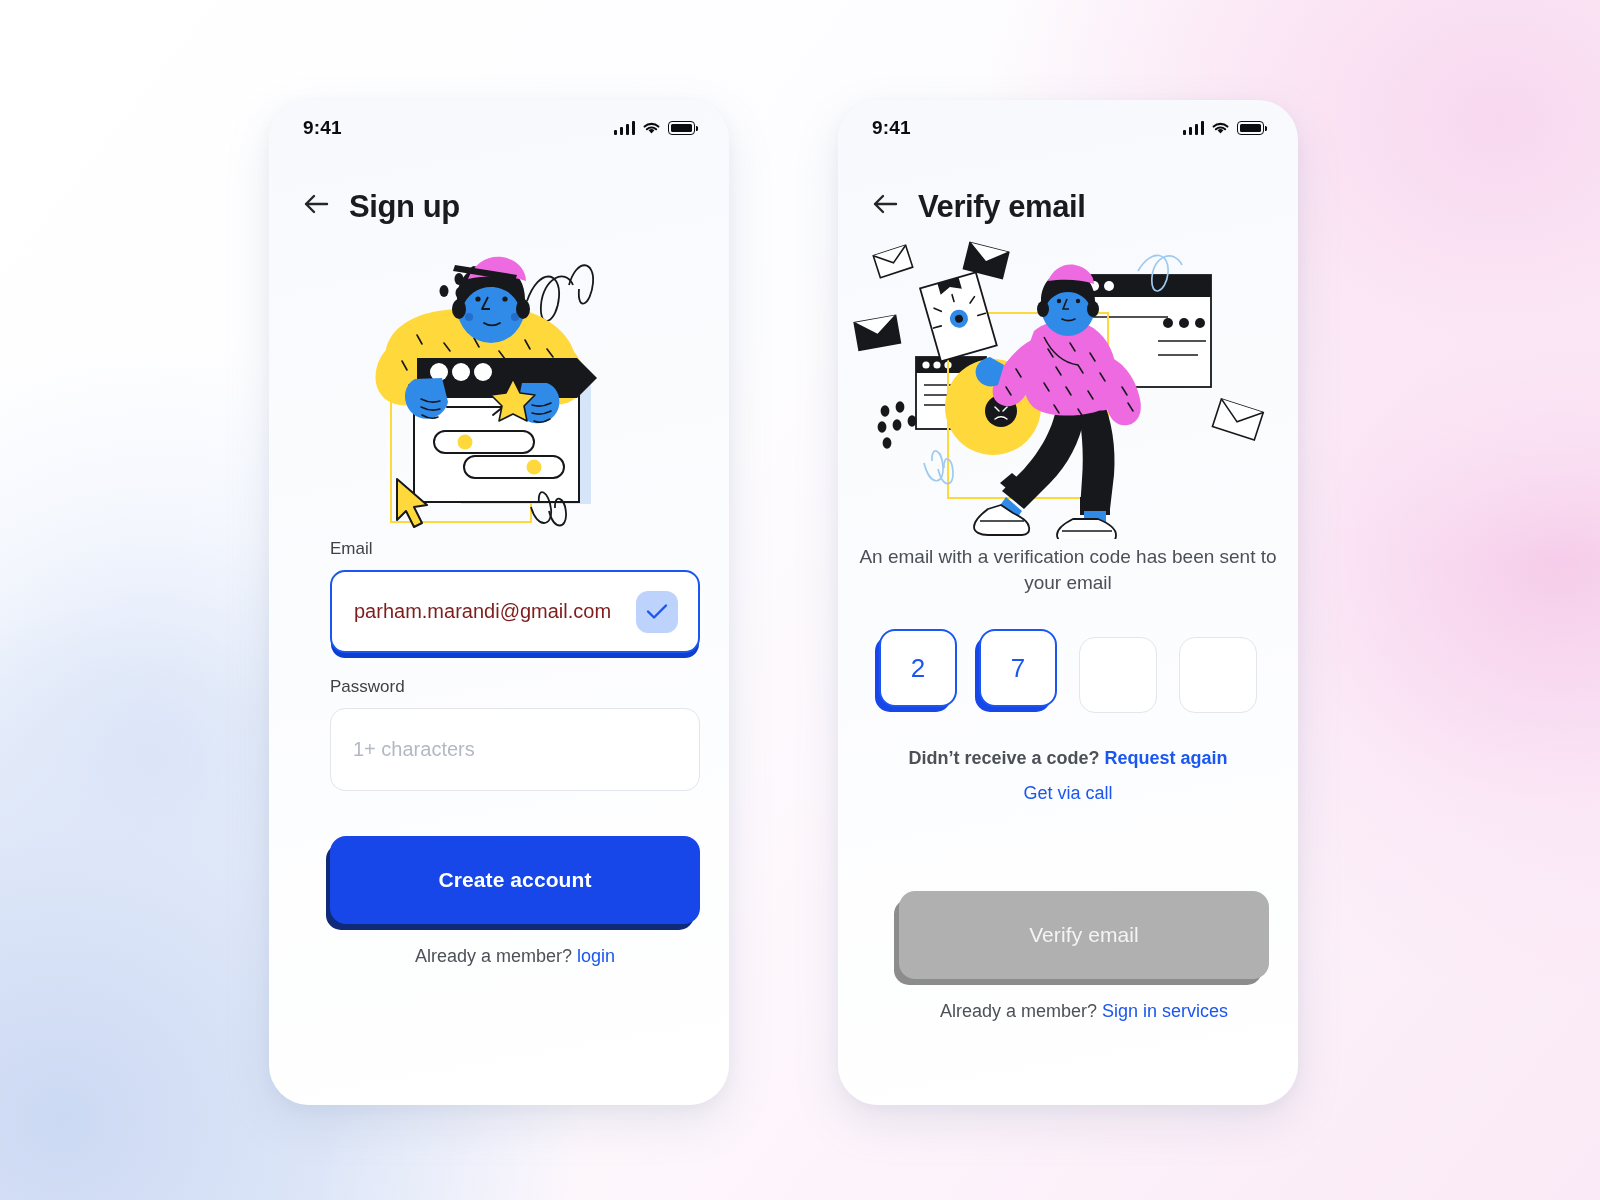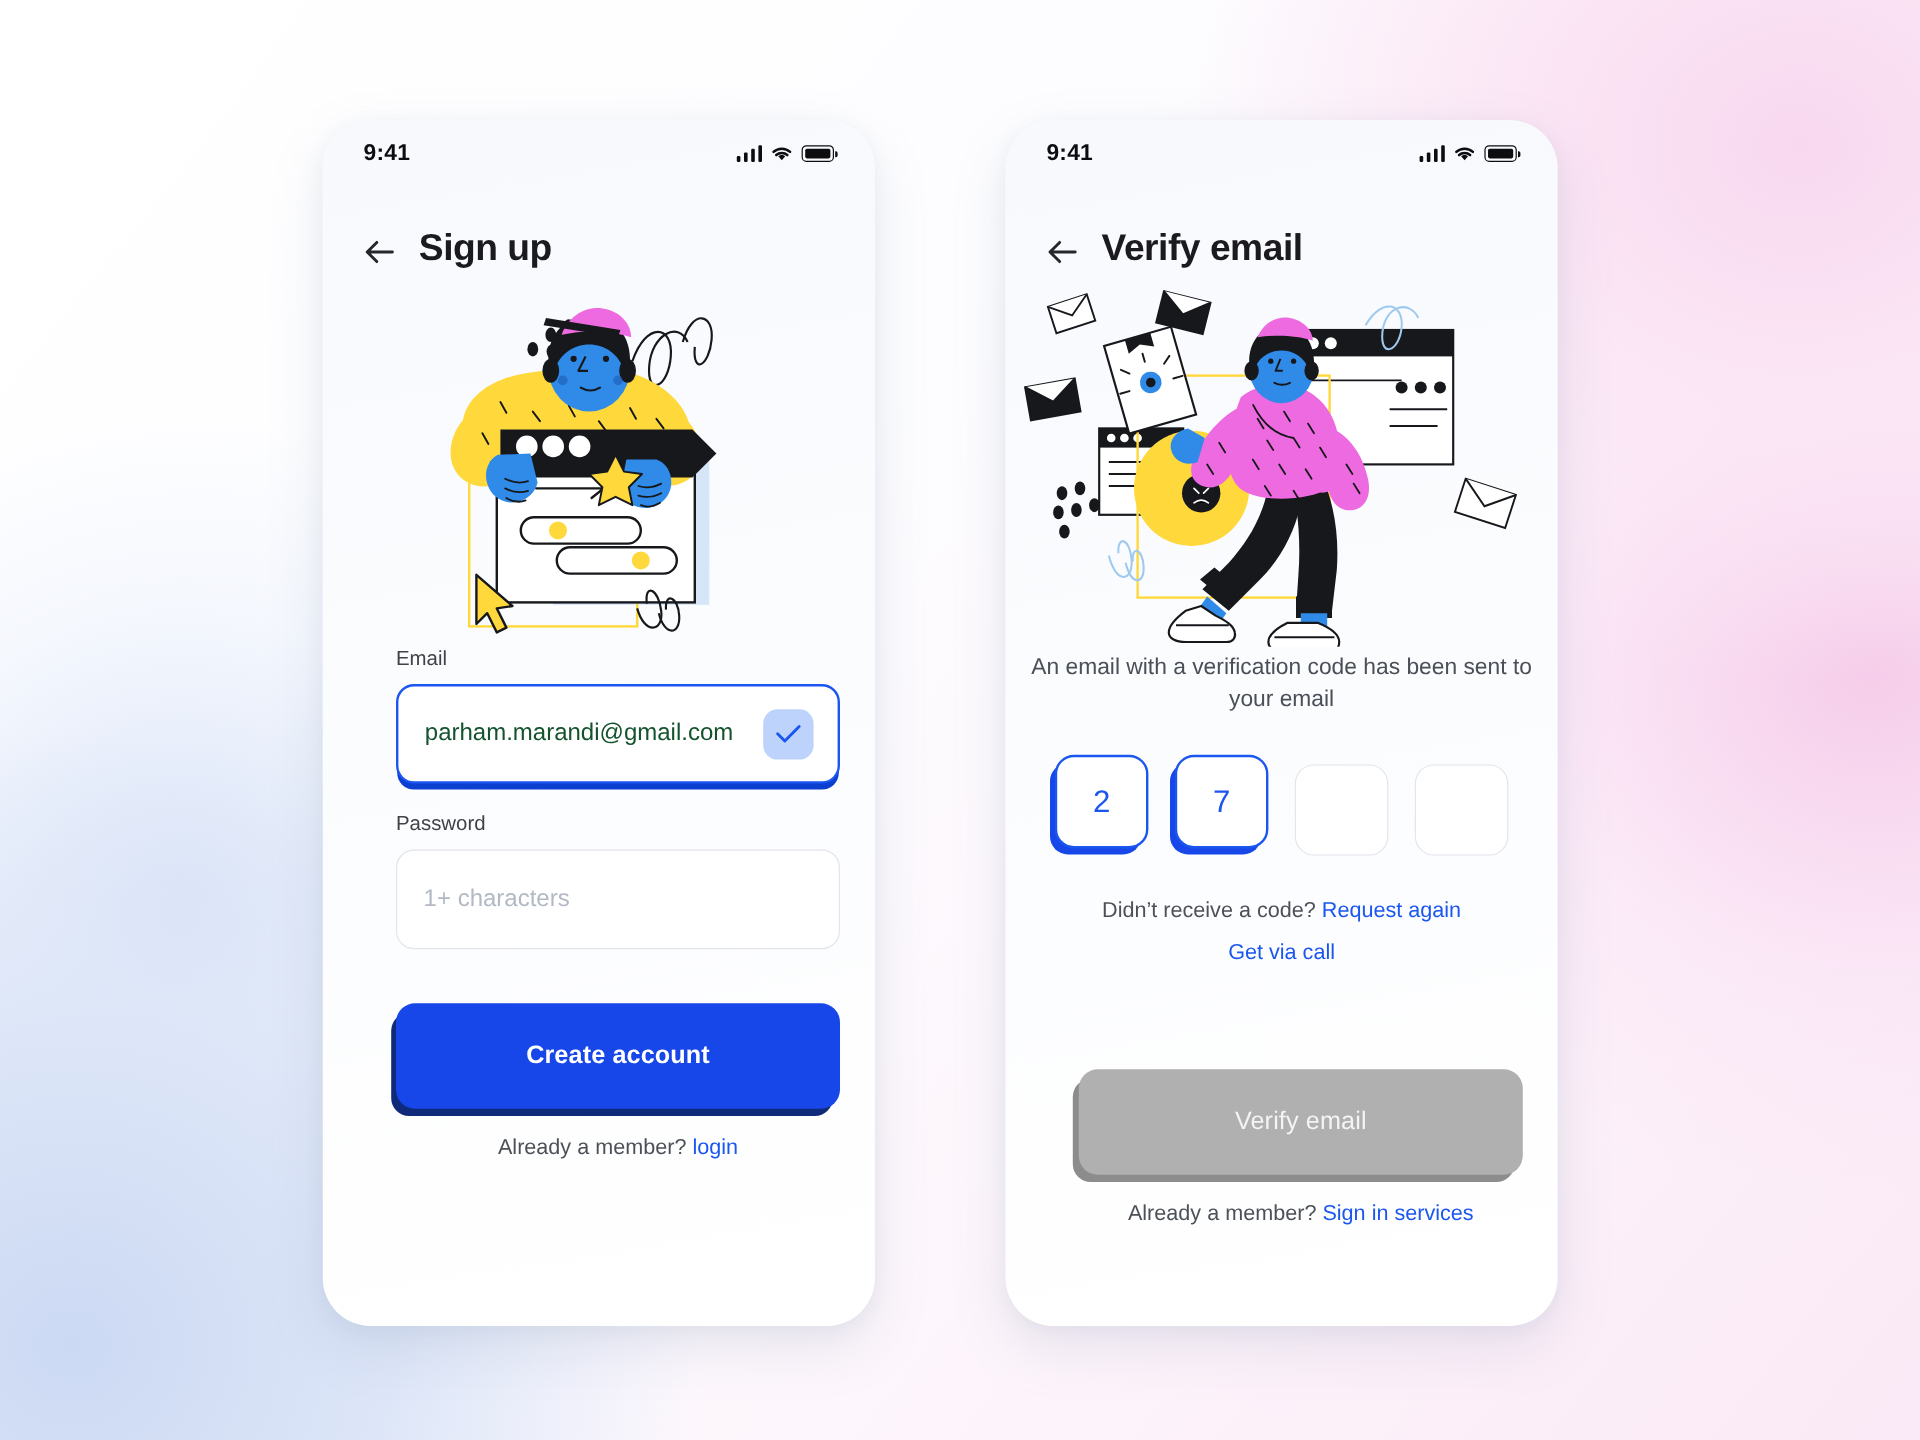--- a/index.html
+++ b/index.html
@@ -44,41 +44,41 @@
     width:27px; height:14px; border:1.8px solid #0d0d10; border-radius:4px;
     position:relative; padding:1.6px;
   }
   .batt::after {
     content:""; position:absolute; right:-4px; top:4px;
     width:2.2px; height:5px; background:#0d0d10; border-radius:0 1.5px 1.5px 0;
   }
   .batt span { display:block; width:100%; height:100%; background:#0d0d10; border-radius:1.5px; }
 
   
-  .pg-header { display:flex; align-items:flex-end; gap:18px; padding:33px 34px 0 32px; }
+  .pg-header { display:flex; align-items:flex-start; gap:18px; padding:33px 34px 0 32px; }
   .back-btn { width:30px; height:30px; flex:none; cursor:pointer; }
   .pg-title { font-size:31px; font-weight:bold; color:#1b1b1f; letter-spacing:-0.4px; }
 
   
   .illus { width:100%; height:300px; margin-top:14px; }
   .illus svg { display:block; width:100%; height:100%; }
 
   
   .form { padding:0 29px;margin-left:32px; }
   .field-label { font-size:17px; color:#3f4348; margin-bottom:11px; }
   .input-box {
     height:83px; background:#fff; border-radius:15px;
     display:flex; align-items:center; padding:0 20px 0 22px; cursor:text;
   }
   .input-box.focused {
     border:2.6px solid #1a56ef;
     box-shadow:0 6px 0 -1px #0b3fd0;
   }
   .input-box.idle { border:1.5px solid #e2e5ea; }
-  .input-val { font-size:20px; color:#14532d; flex:1; }
+  .input-val { font-size:20px; color:#7f1d1d; flex:1; }
   .input-ph  { font-size:20px; color:#b3b9c4; flex:1; }
   .check-badge {
     width:42px; height:42px; border-radius:12px; background:#bed3fb;
     display:flex; align-items:center; justify-content:center; flex:none; cursor:pointer;
   }
   .terms {
     font-size:17px; color:#74797f; line-height:1.33; text-align:center;
     padding:0 2px; margin-top:23px;
   }
 
@@ -99,21 +99,21 @@
     padding:0 16px; margin-top:5px;
   }
   .otp-row { display:flex; justify-content:center; gap:22px; margin-top:33px; }
   .otp {
     width:78px; height:78px; border-radius:16px; background:#fff;
     display:flex; align-items:center; justify-content:center;
     font-size:26px; color:#1a56ef; cursor:pointer;
   }
   .otp.filled { border:2.6px solid #1a56ef; box-shadow:-5px 6px 0 -1px #1747e8; }
   .otp.empty  { border:1.5px solid #e3e6eb; margin-top:8px; height:76px; }
-  .resend-row { text-align:center; font-size:18px; color:#4c5158; margin-top:35px; }
+  .resend-row { text-align:center; font-size:18px; color:#4c5158; margin-top:35px;font-weight:bold; }
   .resend-row a { color:#1a56ef; text-decoration:none; cursor:pointer; }
   .call-row { text-align:center; margin-top:14px; }
   .call-row a { color:#1a56ef; text-decoration:none; font-size:18px; cursor:pointer; }
 </style>
 </head>
 <body>
 
 <div class="phone phone-left">
 
   <div class="statusbar">

